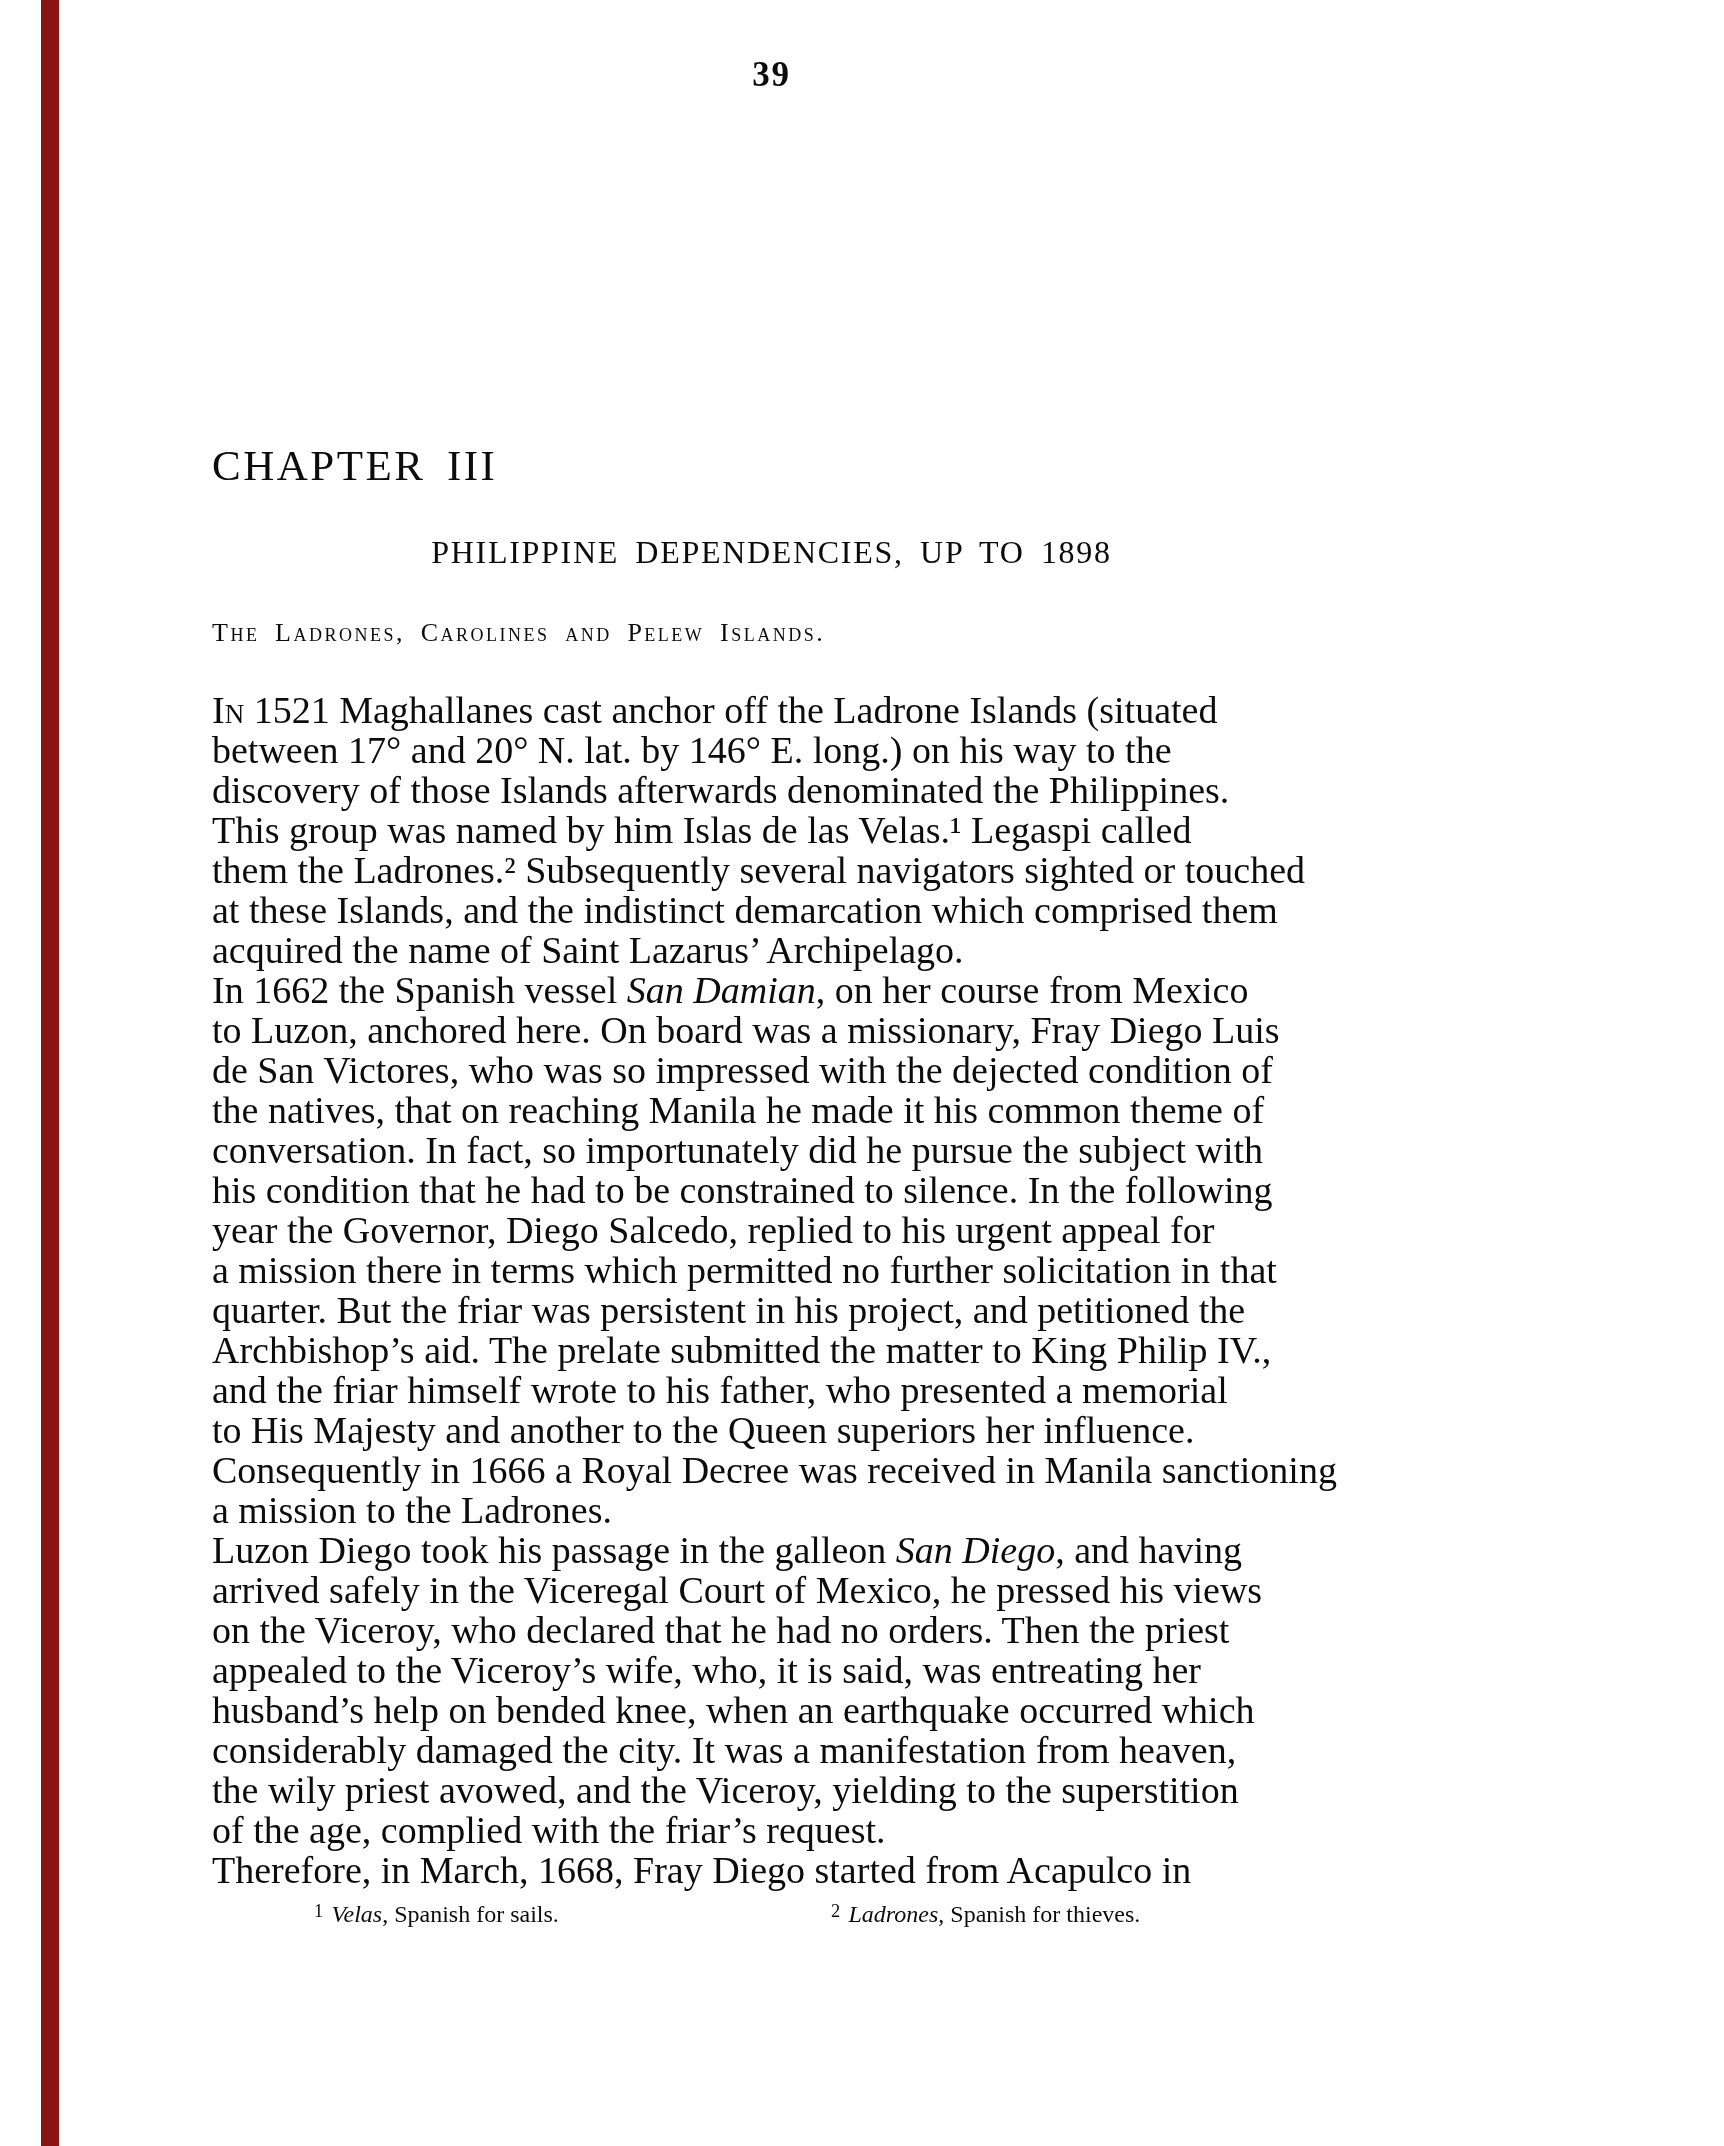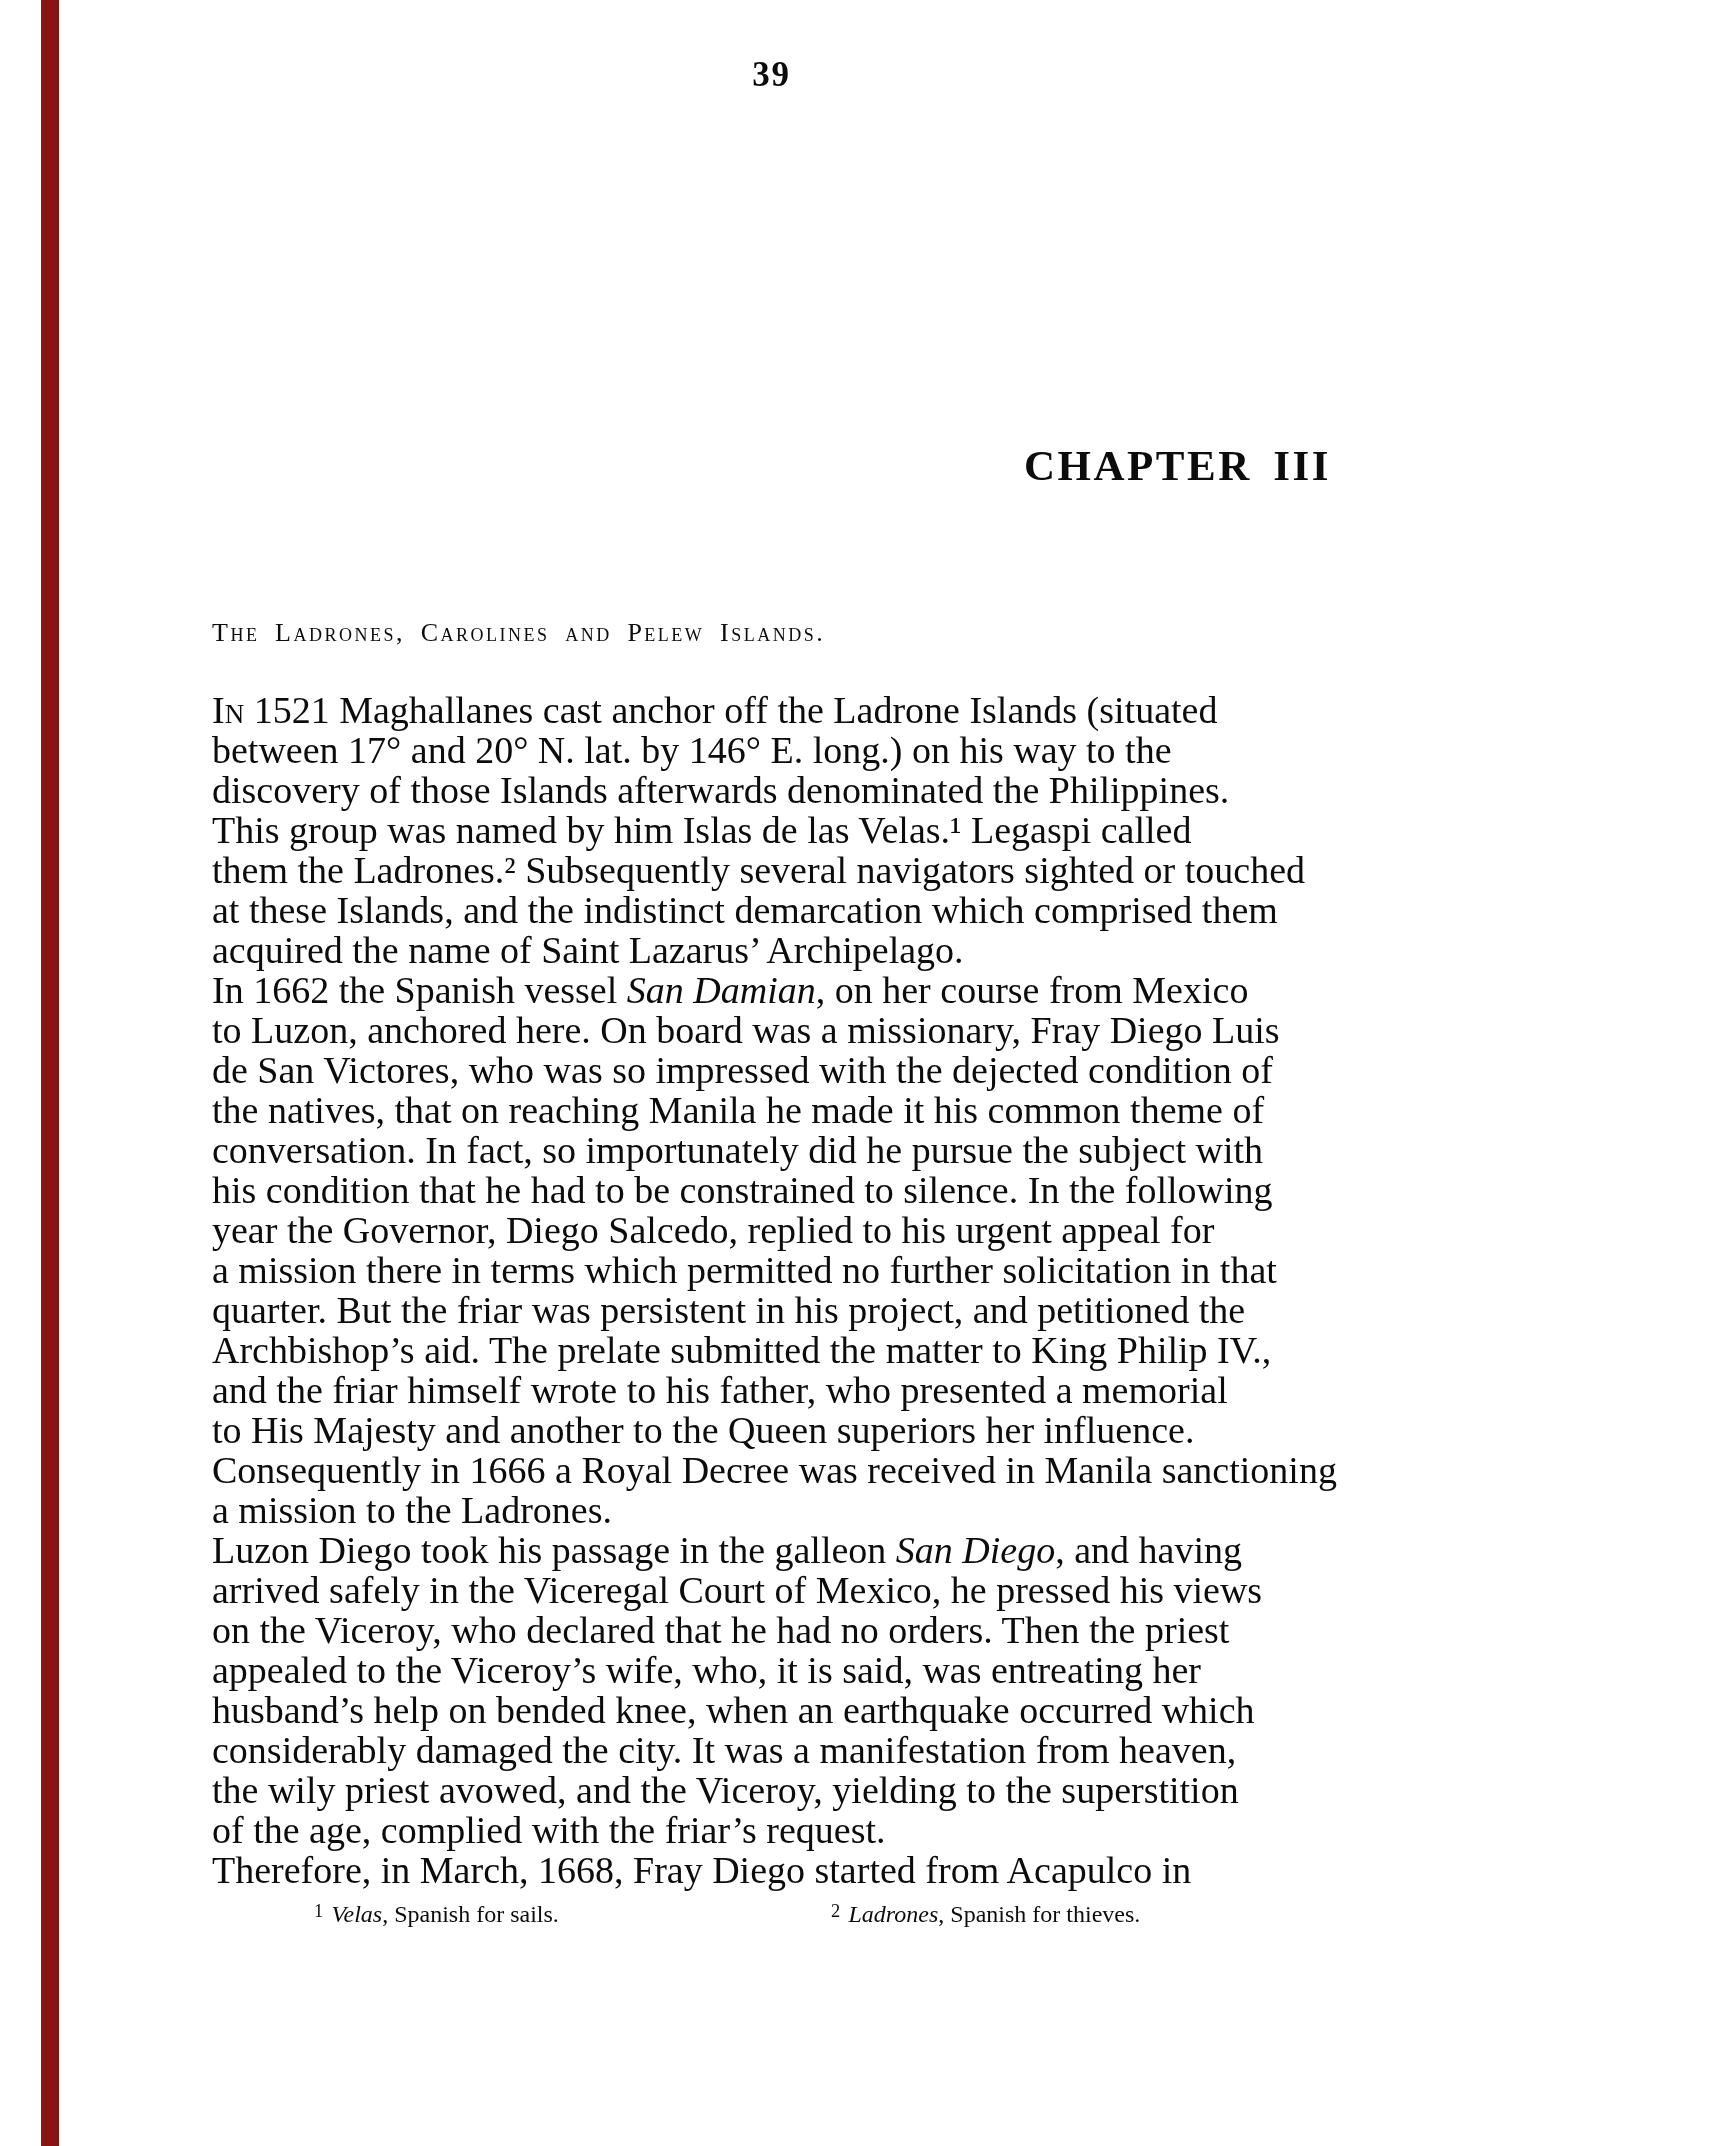--- a/index.html
+++ b/index.html
@@ -33,23 +33,23 @@
     font-size: 35px;
     font-weight: bold;
     letter-spacing: 1.7px;
   }
   .chapter {
     position: absolute;
     top: 441px;
     left: 171px;
     width: 1119px;
     margin: 0;
-    text-align: right;
+    text-align: left;
     font-size: 43px;
-    font-weight: bold;
+    font-weight: normal;
     letter-spacing: 2.5px;
     word-spacing: 8.3px;
   }
   .title {
     position: absolute;
     top: 534px;
     left: 171px;
     width: 1119px;
     margin: 0;
     text-align: center;
@@ -118,20 +118,21 @@
 <body>
 
 <div class="page">
 
   <div class="edge-strip" style="background:#8a1313;"></div>
 
   <div class="pageno">39</div>
 
   <h1 class="chapter">CHAPTER III</h1>
 
+  <h2 class="title">PHILIPPINE DEPENDENCIES, UP TO 1898</h2>
 
   <h3 class="subtitle">The Ladrones, Carolines and Pelew Islands.</h3>
 
   <div class="bodytext">
 
     <p>
       <span class="ln"><span class="sc">In</span><span> 1521 Maghallanes cast anchor off the Ladrone Islands (situated</span></span>
       <span class="ln">between 17° and 20° N. lat. by 146° E. long.) on his way to the</span>
       <span class="ln">discovery of those Islands afterwards denominated the Philippines.</span>
       <span class="ln">This group was named by him Islas de las Velas.¹ Legaspi called</span>

